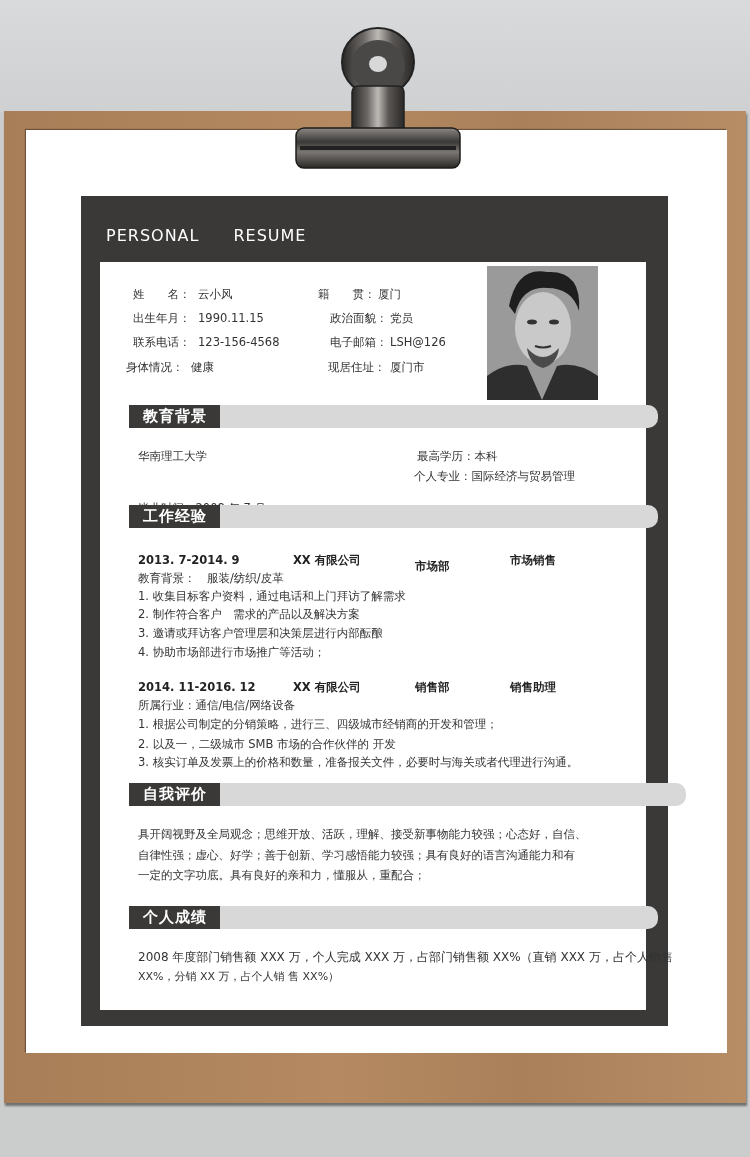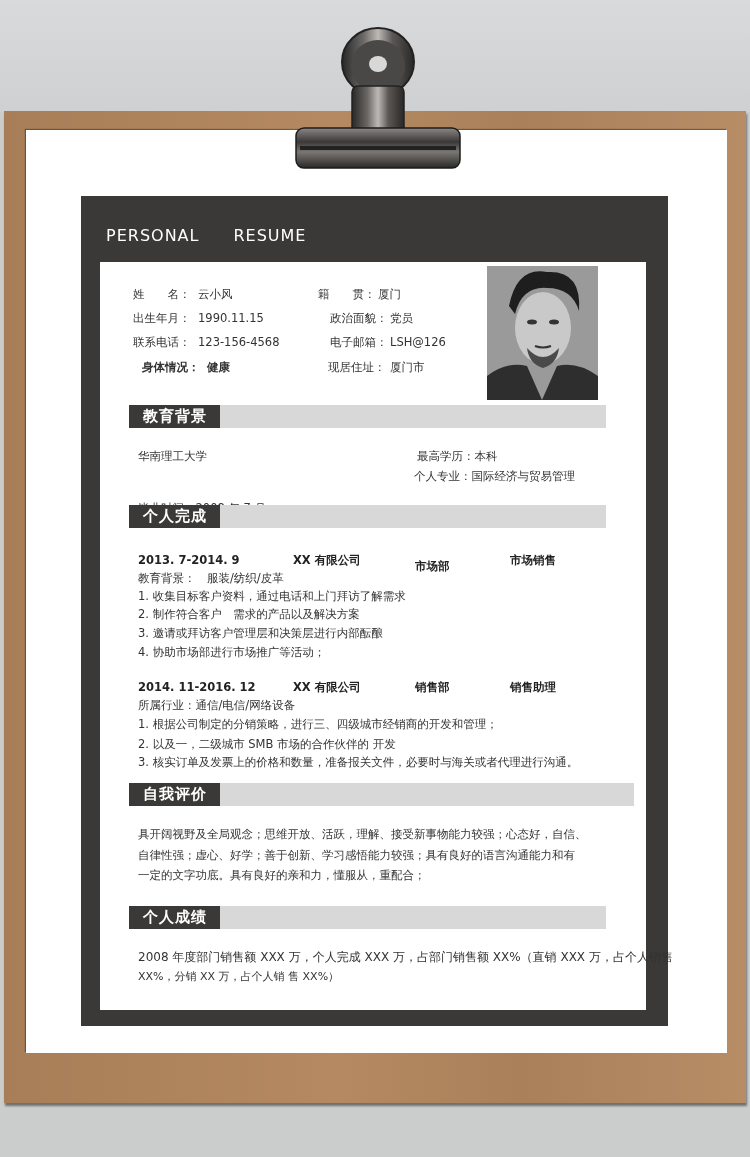--- a/index.html
+++ b/index.html
@@ -8,21 +8,21 @@
   .board{position:absolute;left:4px;top:111px;width:742px;height:992px;background:linear-gradient(90deg,#a77e57 0%,#b58a62 45%,#a9805a 70%,#b78d66 100%);box-shadow:1px 3px 2px rgba(0,0,0,.45);}
   .paper{position:absolute;left:26px;top:130px;width:701px;height:923px;background:#fff;box-shadow:-1px -1px 1px rgba(0,0,0,.35);}
   .frame{position:absolute;left:81px;top:196px;width:587px;height:830px;background:#3a3938;}
   .frame-title{position:absolute;left:106px;top:226px;color:#fff;font-size:16px;letter-spacing:1px;font-family:"DejaVu Sans",sans-serif;word-spacing:0;}
   .frame-title span{margin-right:34px;}
   .panel{position:absolute;left:100px;top:262px;width:546px;height:748px;background:#fff;}
   .clip{position:absolute;left:286px;top:22px;width:180px;height:150px;}
   .info-row{position:absolute;font-size:11.5px;color:#333;white-space:nowrap;}
   .lbl{display:inline-block;}
   .photo{position:absolute;left:487px;top:266px;width:111px;height:134px;background:radial-gradient(ellipse at 50% 45%,#bdbdbd 0%,#8a8a8a 35%,#3c3c3c 70%,#222 100%);overflow:hidden;}
-  .sec{position:absolute;left:129px;width:477px;height:23px;background:#d8d8d8;}
+  .sec{position:absolute;left:129px;width:529px;height:23px;background:#d8d8d8;border-radius:10px;}
   .sec .tag{position:absolute;left:0;top:0;width:91px;height:23px;background:#3a3938;color:#fff;font-size:15px;font-weight:bold;line-height:23px;text-indent:14px;letter-spacing:1px;}
   .txt{position:absolute;font-size:11.5px;color:#333;white-space:nowrap;}
   .bold{font-weight:bold;color:#222;}
 </style>
 </head>
 <body>
 
 <div class="bg-top"></div>
 <div class="board"></div>
 <div class="paper"></div>
@@ -71,21 +71,21 @@
   <span class="lbl" style="width:60px">政治面貌：</span><span>党员</span>
 </div>
 
 <div class="info-row" style="left:133px;top:335px;">
   <span class="lbl" style="width:65px">联系电话：</span><span>123-156-4568</span>
 </div>
 <div class="info-row" style="left:330px;top:335px;">
   <span class="lbl" style="width:60px">电子邮箱：</span><span>LSH@126</span>
 </div>
 
-<div class="info-row" style="left:142px;top:360px;font-weight:bold;">
+<div class="info-row" style="left:126px;top:360px;">
   <span class="lbl" style="width:65px">身体情况：</span><span>健康</span>
 </div>
 <div class="info-row" style="left:328px;top:360px;">
   <span class="lbl" style="width:62px">现居住址：</span><span>厦门市</span>
 </div>
 
 <div class="photo">
   <svg width="111" height="134" viewBox="0 0 111 134" xmlns="http://www.w3.org/2000/svg">
     <rect width="111" height="134" fill="#9a9a9a"></rect>
     <path d="M0 110 Q20 95 40 100 L55 134 L0 134Z" fill="#2e2e2e"></path>
@@ -101,21 +101,21 @@
 
 <div class="sec" style="top:405px;">
   <div class="tag">教育背景</div>
 </div>
 <div class="txt" style="left:138px;top:449px;">华南理工大学</div>
 <div class="txt" style="left:138px;top:469px;margin-top:32px;">毕业时间：2008 年 7 月</div>
 <div class="txt" style="left:417px;top:449px;">最高学历：本科</div>
 <div class="txt" style="left:414px;top:469px;">个人专业：国际经济与贸易管理</div>
 
 <div class="sec" style="top:505px;">
-  <div class="tag">个人完成</div>
+  <div class="tag">工作经验</div>
 </div>
 
 <div class="txt bold" style="left:138px;top:553px;">2013. 7-2014. 9</div>
 <div class="txt bold" style="left:293px;top:553px;">XX 有限公司</div>
 <div class="txt bold" style="left:415px;top:559px;">市场部</div>
 <div class="txt bold" style="left:510px;top:553px;">市场销售</div>
 <div class="txt" style="left:138px;top:571px;">教育背景：　服装/纺织/皮革</div>
 <div class="txt" style="left:138px;top:589px;">1. 收集目标客户资料，通过电话和上门拜访了解需求</div>
 <div class="txt" style="left:138px;top:607px;">2. 制作符合客户　需求的产品以及解决方案</div>
 <div class="txt" style="left:138px;top:626px;">3. 邀请或拜访客户管理层和决策层进行内部酝酿</div>

